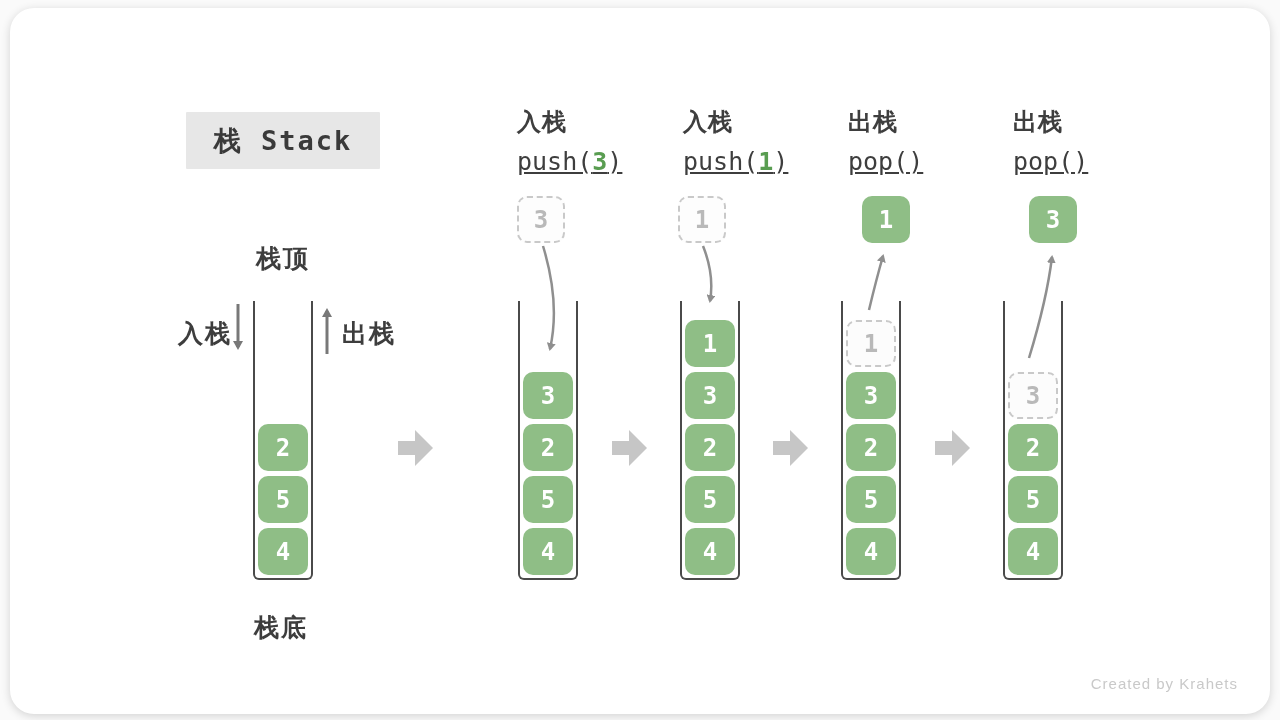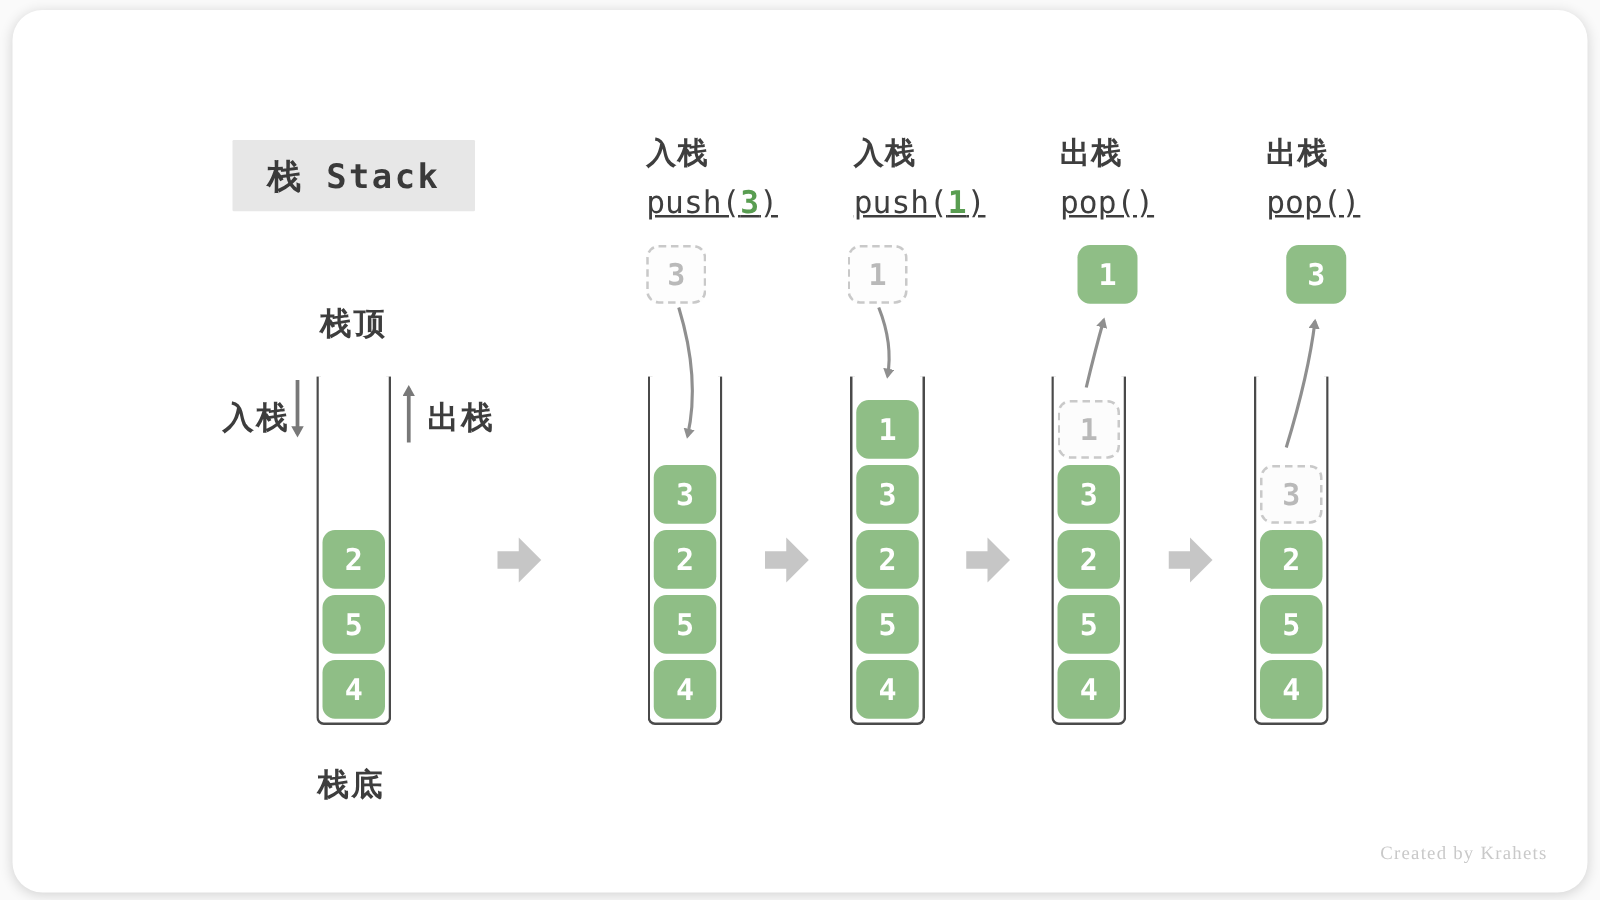--- a/index.html
+++ b/index.html
@@ -71,21 +71,21 @@
     font-family:"DejaVu Sans Mono", monospace;font-size:24px;font-weight:bold;
   }
   .float-box.dashed{background:#fdfdfd;border:2px dashed #c9c9c9;color:#b9b9b9;}
   .float-box.solid{background:#8fbe86;color:#ffffff;}
 
   #overlay{position:absolute;left:0;top:0;width:1280px;height:720px;pointer-events:none;}
 
   #watermark{
     position:absolute;right:42px;top:675px;
     color:#c9c9c9;font-size:15px;letter-spacing:1px;
-    font-family:Liberation Serif, serif;
+    font-family:Liberation Sans, sans-serif;
   }
 </style>
 </head>
 <body>
 
 <div id="card"></div>
 
 <div id="stage">
 
   <div class="title-badge">

